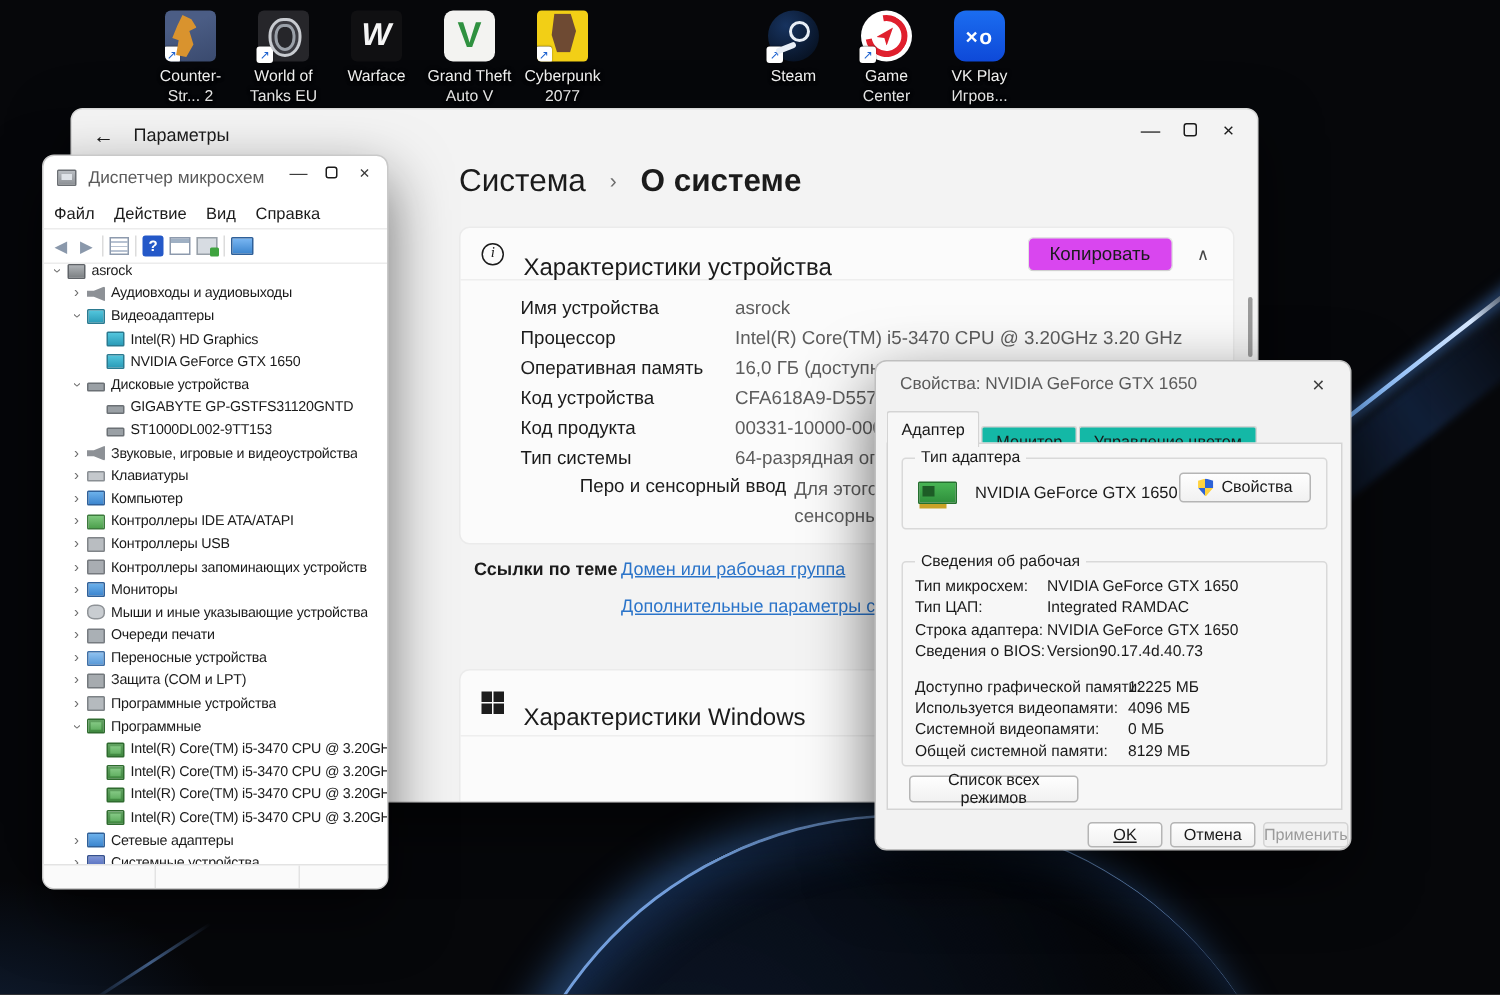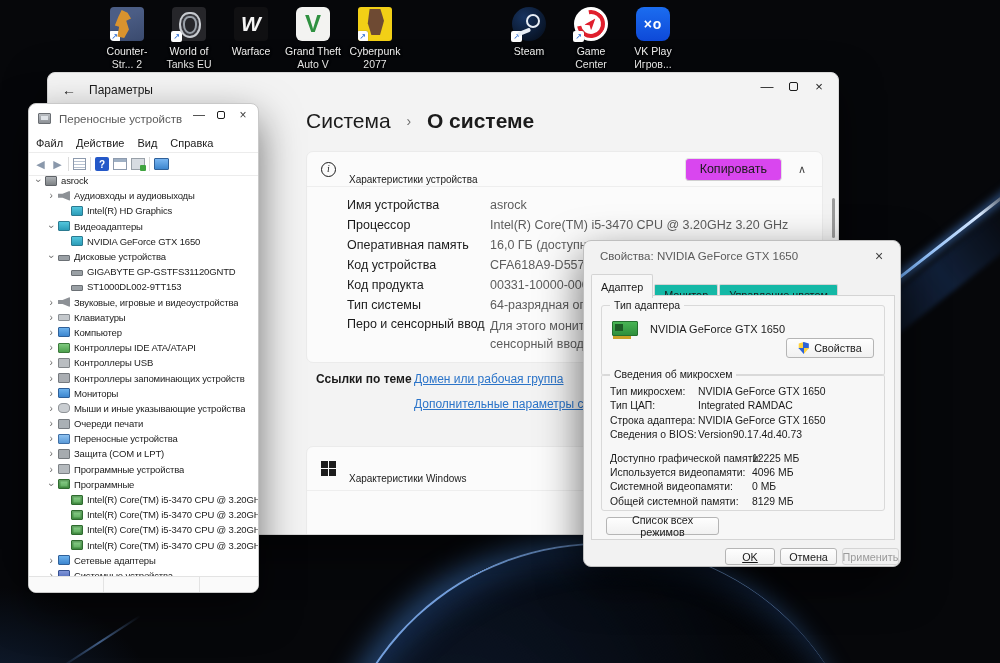--- a/index.html
+++ b/index.html
@@ -88,30 +88,30 @@
   .card-h{display:flex;align-items:center;height:35px;padding:0 16px 0 14px;border-bottom:1px solid #eeeeee;}
   .card-h2{display:flex;align-items:center;height:44px;padding:0 16px 0 14px;border-bottom:1px solid #eeeeee;}
   .info-i{width:15px;height:15px;border:1.4px solid #1b1b1b;border-radius:50%;font-size:10px;
     font-family:"Liberation Serif",serif;font-style:italic;text-align:center;line-height:12px;
     margin-right:13px;flex:none;}
   .winlogo{width:15px;height:15px;margin-right:13px;flex:none;
     background:linear-gradient(#1c1c1c,#1c1c1c) 0 0/7px 7px no-repeat,
                linear-gradient(#1c1c1c,#1c1c1c) 8px 0/7px 7px no-repeat,
                linear-gradient(#1c1c1c,#1c1c1c) 0 8px/7px 7px no-repeat,
                linear-gradient(#1c1c1c,#1c1c1c) 8px 8px/7px 7px no-repeat;}
-  .card-t{font-size:10px;margin-top:20px;}
+  .card-t{font-size:16px;margin-top:20px;}
   .copy{margin-left:auto;background:#d946ef;border:1px solid #e2e2e2;border-bottom-color:#d0d0d0;
     border-radius:4px;padding:3px 14px 4px;font-size:12.5px;color:#1b1b1b;
     font-family:inherit;}
   .chev{margin-left:16px;font-size:11px;color:#454545;}
   .rows{padding-top:8px;}
   .srow{display:flex;align-items:center;height:20px;padding-left:40px;font-size:12.5px;white-space:nowrap;}
   .srow .sl{width:143px;flex:none;color:#1b1b1b;}
   .srow .sv{color:#5d5d5d;}
-  .srow.multi{height:auto;align-items:flex-start;padding-top:2px;}
+  .srow.multi{height:auto;align-items:flex-start;padding-top:2px;justify-content:center;}
   .srow.multi .sv{white-space:normal;max-width:253px;line-height:1.45;}
   .links{position:absolute;left:268px;top:299px;font-size:12px;}
   .lrow{display:flex;align-items:flex-start;}
   .lrow.r2{margin-left:98px;margin-top:11px;}
   .llabel{width:98px;flex:none;font-weight:600;color:#1b1b1b;}
   .link{color:#2b74c9;text-decoration:underline;cursor:pointer;}
   .link.l2{margin-left:30px;}
   .sb-thumb{position:absolute;right:3px;top:125px;width:3px;height:40px;border-radius:2px;background:#9b9b9b;}
 
   
@@ -184,21 +184,21 @@
     align-items:center;justify-content:center;color:#3f3f3f;font-size:14px;}
   #dlg-tabs{position:absolute;left:7px;top:33px;height:22px;}
   .tab{display:inline-block;padding:4px 9px;font-size:10.8px;border:1px solid #d4d4d4;
     border-bottom:none;background:#14b8a6;margin-right:1px;border-radius:2px 2px 0 0;
     position:relative;top:8px;color:#1a1a1a;}
   .tab.active{background:#f7f7f7;top:0;padding-top:6px;padding-bottom:5px;z-index:2;}
   .dlg-page{position:absolute;left:7px;top:54px;width:304px;height:245px;
     background:#f7f7f7;border:1px solid #d4d4d4;}
   .grp{position:absolute;left:9px;right:9px;border:1px solid #d9d9d9;border-radius:3px;}
   .grp-label{position:absolute;left:8px;top:-7px;background:#f7f7f7;padding:0 4px;font-size:10.5px;}
-  .grp1{top:9px;height:71px;}
+  .grp1{top:9px;height:48px;}
   .gpu{position:absolute;left:10px;top:15px;width:26px;height:15px;
     background:linear-gradient(180deg,#48b554,#2f8f3c);border:1px solid #24702e;border-radius:1px;}
   .gpu::after{content:"";position:absolute;left:2px;top:2px;width:8px;height:7px;background:#1d5c26;}
   .gpu::before{content:"";position:absolute;left:0px;bottom:-4px;width:18px;height:3px;background:#c9a227;}
   .gpu-name{position:absolute;left:48px;top:17px;font-size:11px;}
   .cbtn{background:linear-gradient(#fefefe,#f1f1f1);border:1px solid #b5b5b5;border-radius:3px;
     font-size:10.8px;color:#1a1a1a;display:flex;align-items:center;justify-content:center;
     font-family:inherit;}
   .cbtn.disabled{color:#9b9b9b;background:#f1f1f1;border-color:#d4d4d4;}
   .props-btn{position:absolute;right:10px;bottom:17px;width:88px;height:20px;gap:5px;}
@@ -348,21 +348,21 @@
         <span class="card-t">Характеристики Windows</span>
       </div>
     </div>
 
     <div class="sb-thumb"></div>
   </div>
 
   <div id="win-dm">
     <div class="dm-titlebar">
       <span class="dm-appicon"></span>
-      <span class="dm-title">Переносные устройств</span>
+      <span class="dm-title">Диспетчер микросхем</span>
     </div>
     <div class="winctl dm-ctl">
       <span class="wc-min">—</span>
       <span class="wc-max">
           <i></i>
         </span>
       <span class="wc-close">×</span>
     </div>
     <div class="dm-menubar" id="dm-menu">
         <span class="mitem">Файл</span>
@@ -386,28 +386,28 @@
         <div class="trow lvl0">
           <span class="tchev exp">›</span>
           <span class="ti ti-computer"></span>
           <span class="tlabel">asrock</span>
         </div>
         <div class="trow lvl1">
           <span class="tchev">›</span>
           <span class="ti ti-audio"></span>
           <span class="tlabel">Аудиовходы и аудиовыходы</span>
         </div>
-        <div class="trow lvl2">
-          <span class="ti ti-display"></span>
-          <span class="tlabel">Intel(R) HD Graphics</span>
-        </div>
         <div class="trow lvl1">
           <span class="tchev exp">›</span>
           <span class="ti ti-display"></span>
           <span class="tlabel">Видеоадаптеры</span>
+        </div>
+        <div class="trow lvl2">
+          <span class="ti ti-display"></span>
+          <span class="tlabel">Intel(R) HD Graphics</span>
         </div>
         <div class="trow lvl2">
           <span class="ti ti-display"></span>
           <span class="tlabel">NVIDIA GeForce GTX 1650</span>
         </div>
         <div class="trow lvl1">
           <span class="tchev exp">›</span>
           <span class="ti ti-disk"></span>
           <span class="tlabel">Дисковые устройства</span>
         </div>
@@ -527,21 +527,21 @@
       <div class="grp grp1">
         <span class="grp-label">Тип адаптера</span>
         <span class="gpu"></span>
         <span class="gpu-name">NVIDIA GeForce GTX 1650</span>
         <button class="cbtn props-btn">
           <span class="shield"></span>
           <span>Свойства</span>
         </button>
       </div>
       <div class="grp grp2">
-        <span class="grp-label">Сведения об микросхем</span>
+        <span class="grp-label">Сведения об рабочая</span>
         <div id="chip-rows">
             <div class="drow">
               <span class="dl">Тип микросхем:</span>
               <span class="dv">NVIDIA GeForce GTX 1650</span>
             </div>
             <div class="drow">
               <span class="dl">Тип ЦАП:</span>
               <span class="dv">Integrated RAMDAC</span>
             </div>
             <div class="drow">

